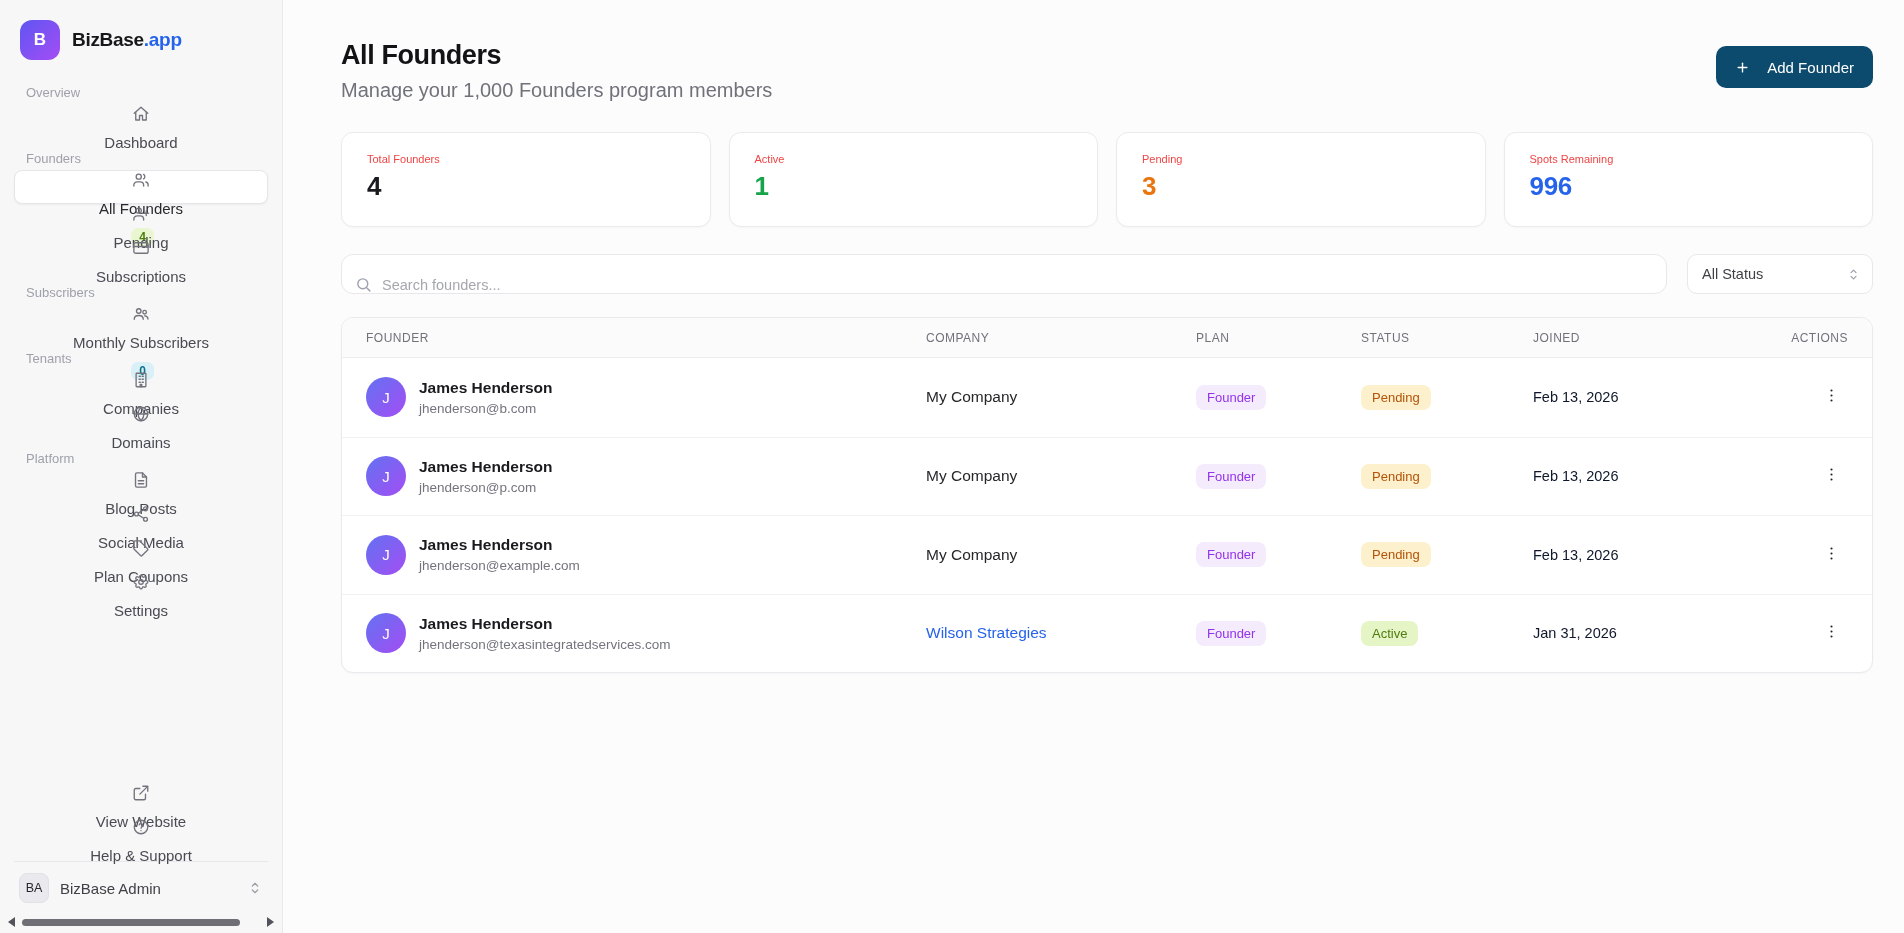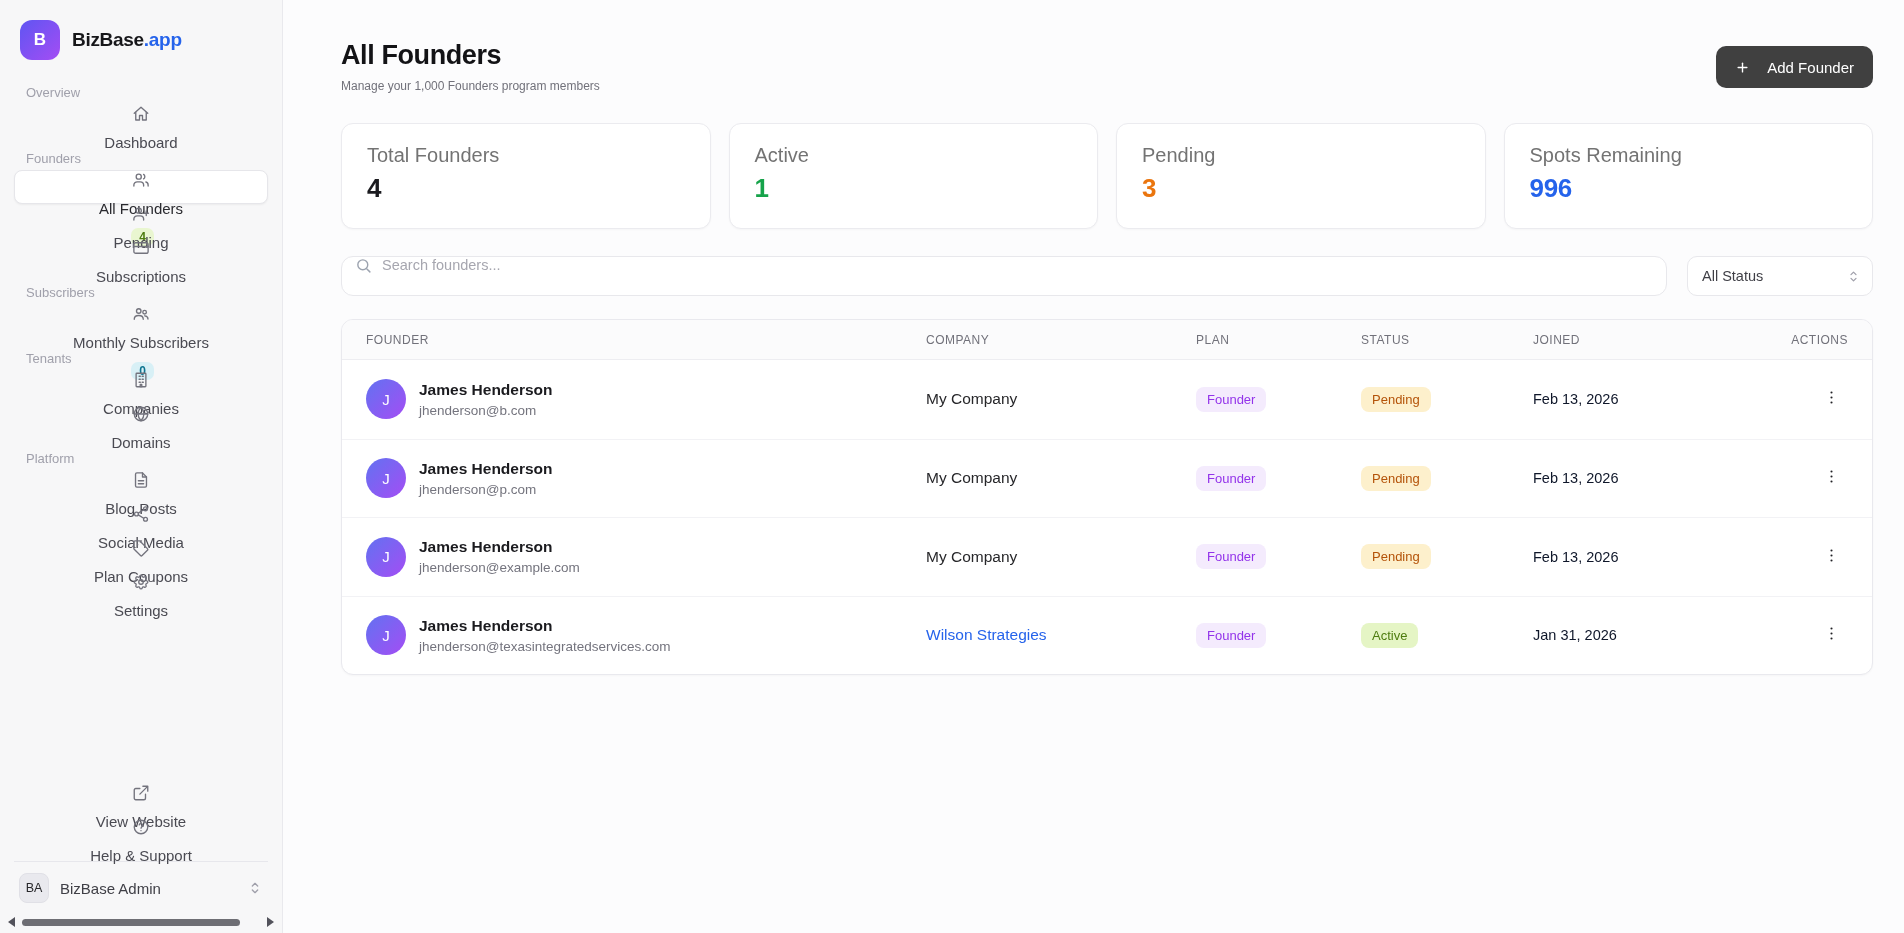--- a/index.html
+++ b/index.html
@@ -32,34 +32,34 @@
   .hscroll { position: relative; height: 18px; margin: 2px -8px 2px; }
   .hs-arrow { position: absolute; top: 4px; width: 0; height: 0; border-top: 5px solid transparent; border-bottom: 5px solid transparent; cursor: pointer; }
   .hs-left { left: 2px; border-right: 7px solid #52525b; }
   .hs-right { right: 2px; border-left: 7px solid #52525b; }
   .hs-thumb { position: absolute; left: 16px; top: 5.5px; width: 218px; height: 7px; background: #6e6e74; border-radius: 99px; cursor: pointer; }
 
   
   main { flex: 1; padding: 40px 31px 0 58px; overflow: hidden; }
   .page-head { display: flex; justify-content: space-between; align-items: flex-start; }
   h1 { font-size: 27px; font-weight: 700; color: #131316; letter-spacing: -0.4px; }
-  .subtitle { font-size: 12px; color: #71717a; margin-top: 8px; }
-  .add-btn { display: flex; align-items: center; gap: 17px; background: #404040; color: #fff; border: none;
+  .subtitle { font-size: 20px; color: #71717a; margin-top: 8px; }
+  .add-btn { display: flex; align-items: center; gap: 17px; background: #0c4a6e; color: #fff; border: none;
              border-radius: 10px; height: 42px; padding: 0 19px; font-size: 15px; font-weight: 500;
              margin-top: 6px; cursor: pointer; font-family: inherit; }
   .add-btn svg { width: 15px; height: 15px; }
 
   .stats { display: flex; gap: 18px; margin-top: 30px; }
   .stat-card { flex: 1; background: #fff; border: 1px solid #ebebef; border-radius: 12px;
                padding: 20px 25px 24px; box-shadow: 0 1px 2px rgba(16,16,20,.03); }
-  .stat-label { font-size: 20px; color: #737373; }
+  .stat-label { font-size: 11px; color: #ef4444; }
   .stat-value { font-size: 26px; font-weight: 700; margin-top: 6px; letter-spacing: -0.3px; }
 
   .filters { display: flex; gap: 20px; margin-top: 27px; }
-  .search-box { flex: 1; display: flex; align-items: flex-start; gap: 10px; background: #fff;
+  .search-box { flex: 1; display: flex; align-items: flex-end; gap: 10px; background: #fff;
                 border: 1px solid #e8e8ec; border-radius: 12px; height: 40px; padding: 0 13px; }
   .search-box svg { width: 17px; height: 17px; color: #9ca3af; flex: 0 0 17px; }
   .search-box input { border: none; outline: none; flex: 1; font-size: 14.5px; color: #27272a;
                       background: transparent; font-family: inherit; }
   .search-box input::placeholder { color: #a6a6af; }
   .select { width: 186px; display: flex; align-items: center; justify-content: space-between; background: #fff;
             border: 1px solid #e8e8ec; border-radius: 10px; height: 40px; padding: 0 11px 0 14px;
             font-size: 14.5px; color: #3f3f46; cursor: pointer; }
   .select svg { width: 15px; height: 15px; color: #a0a0ab; }
 

